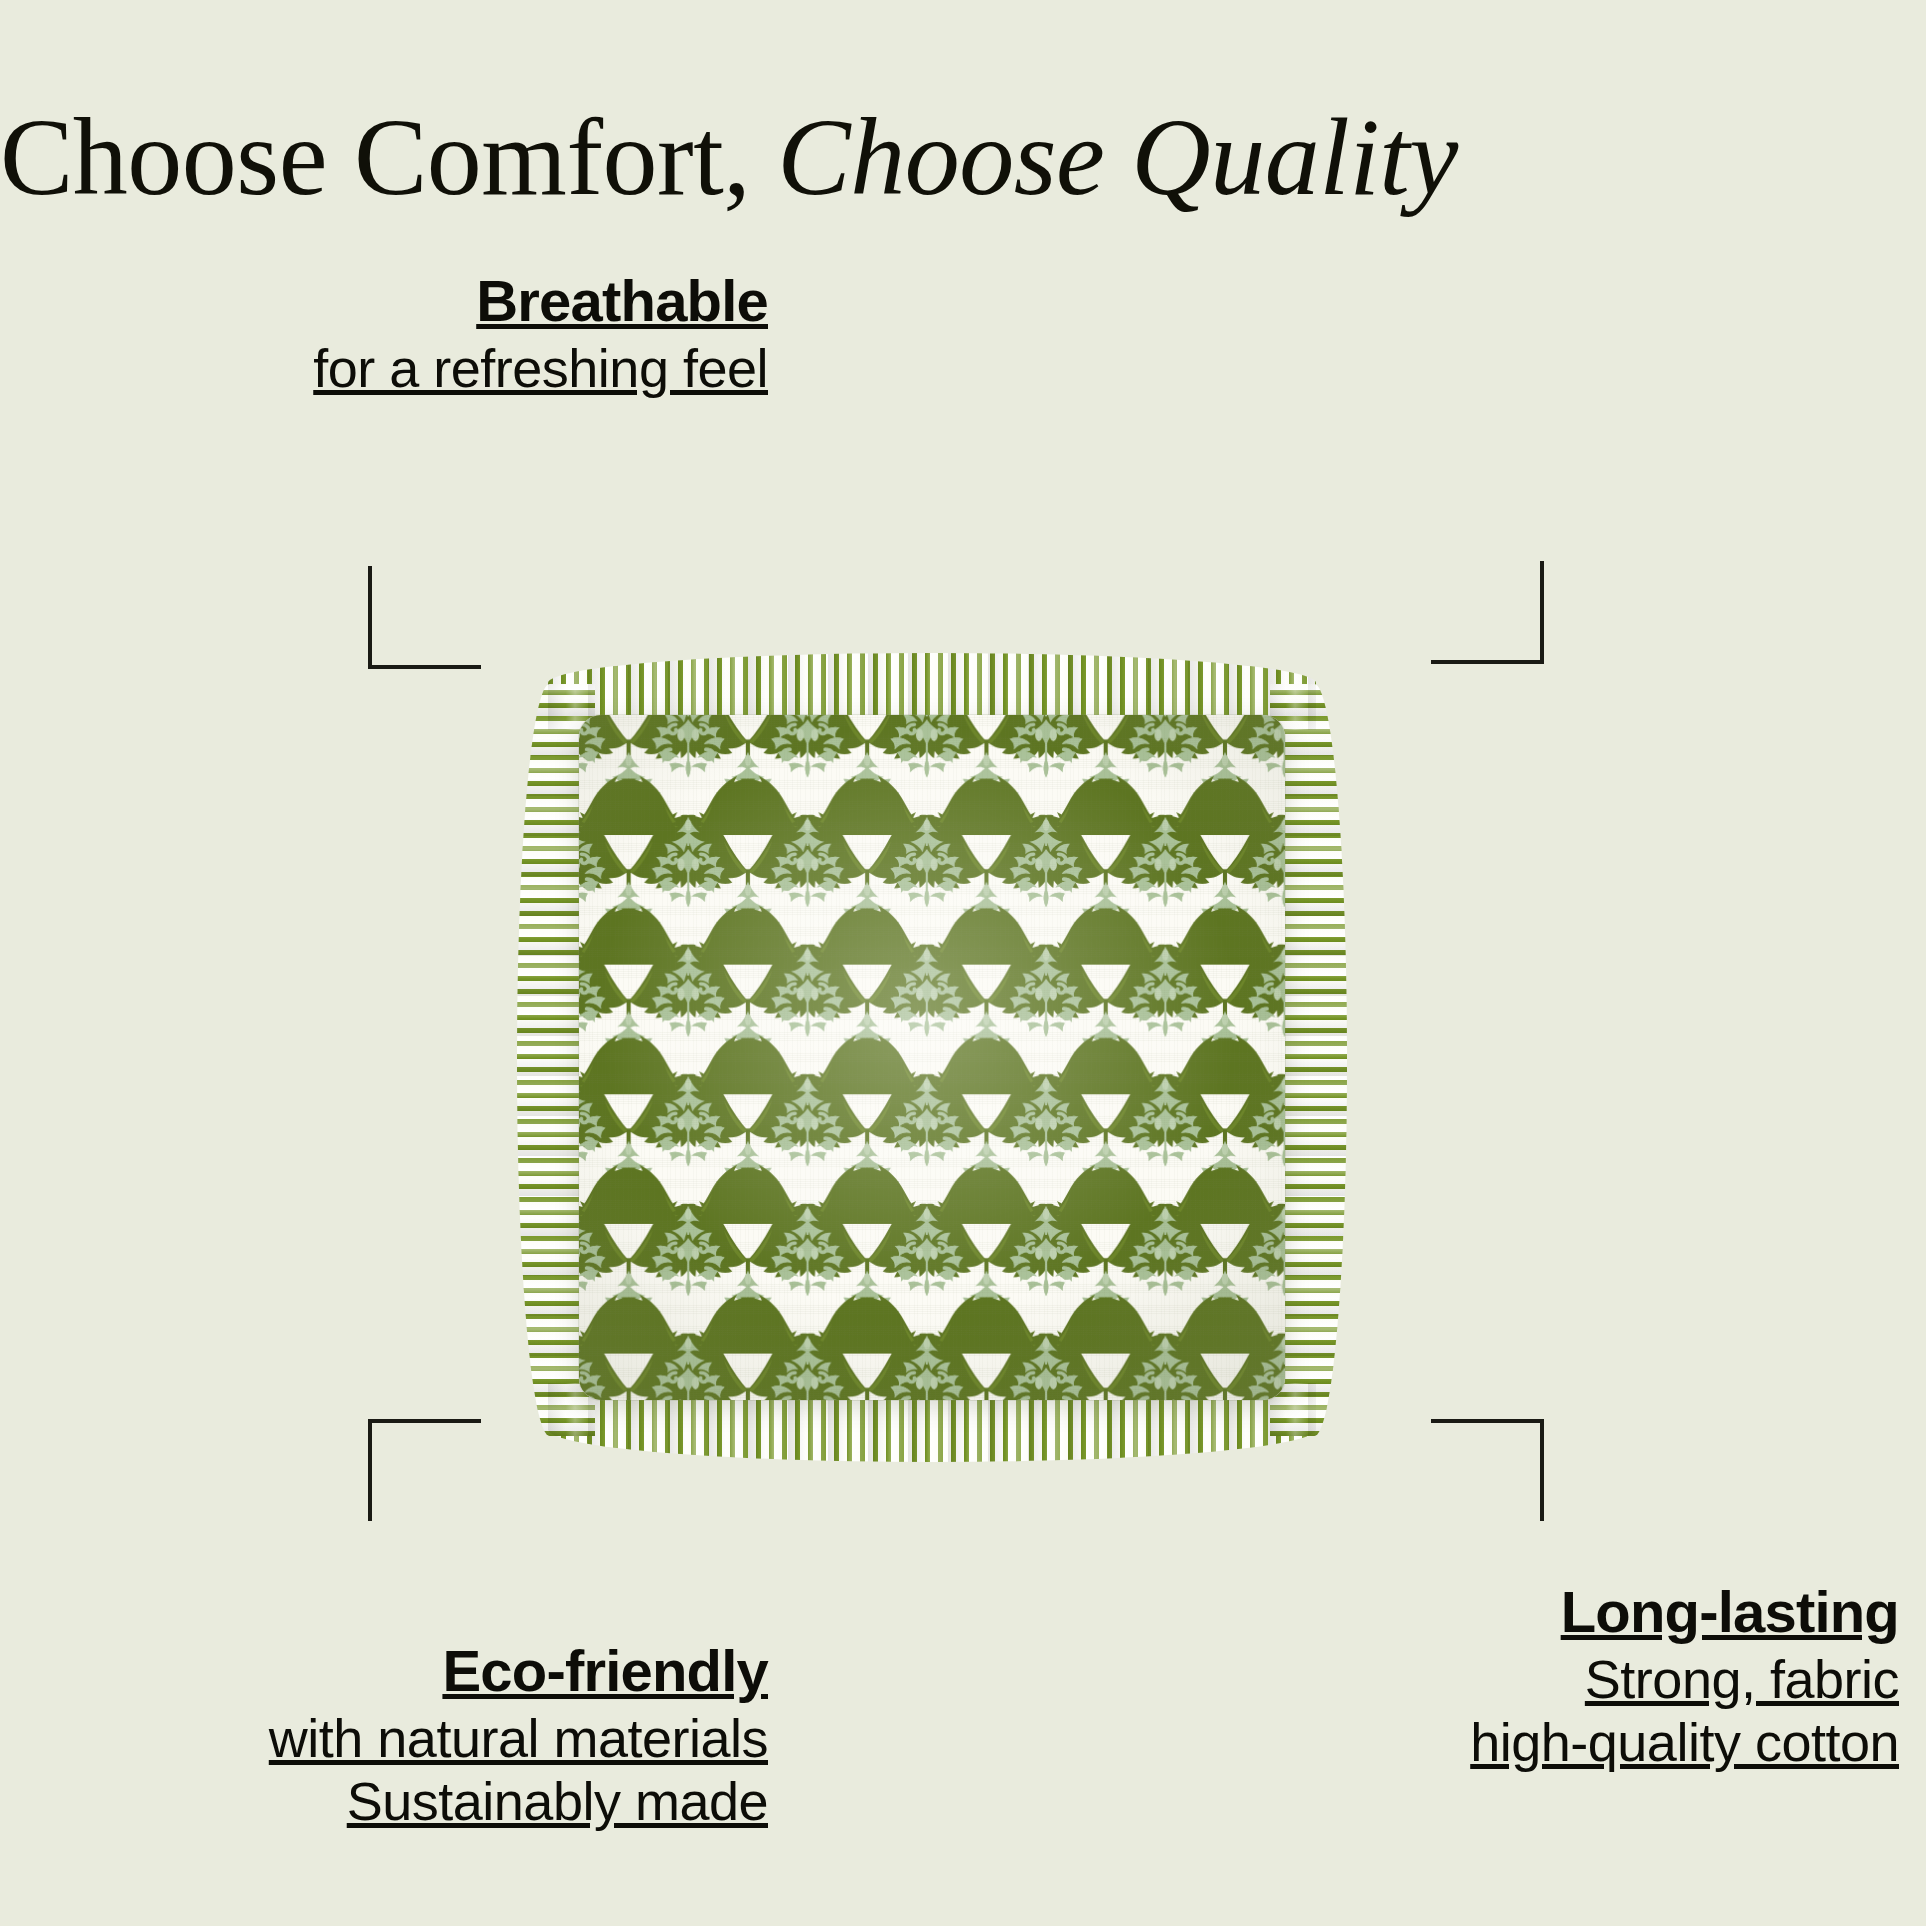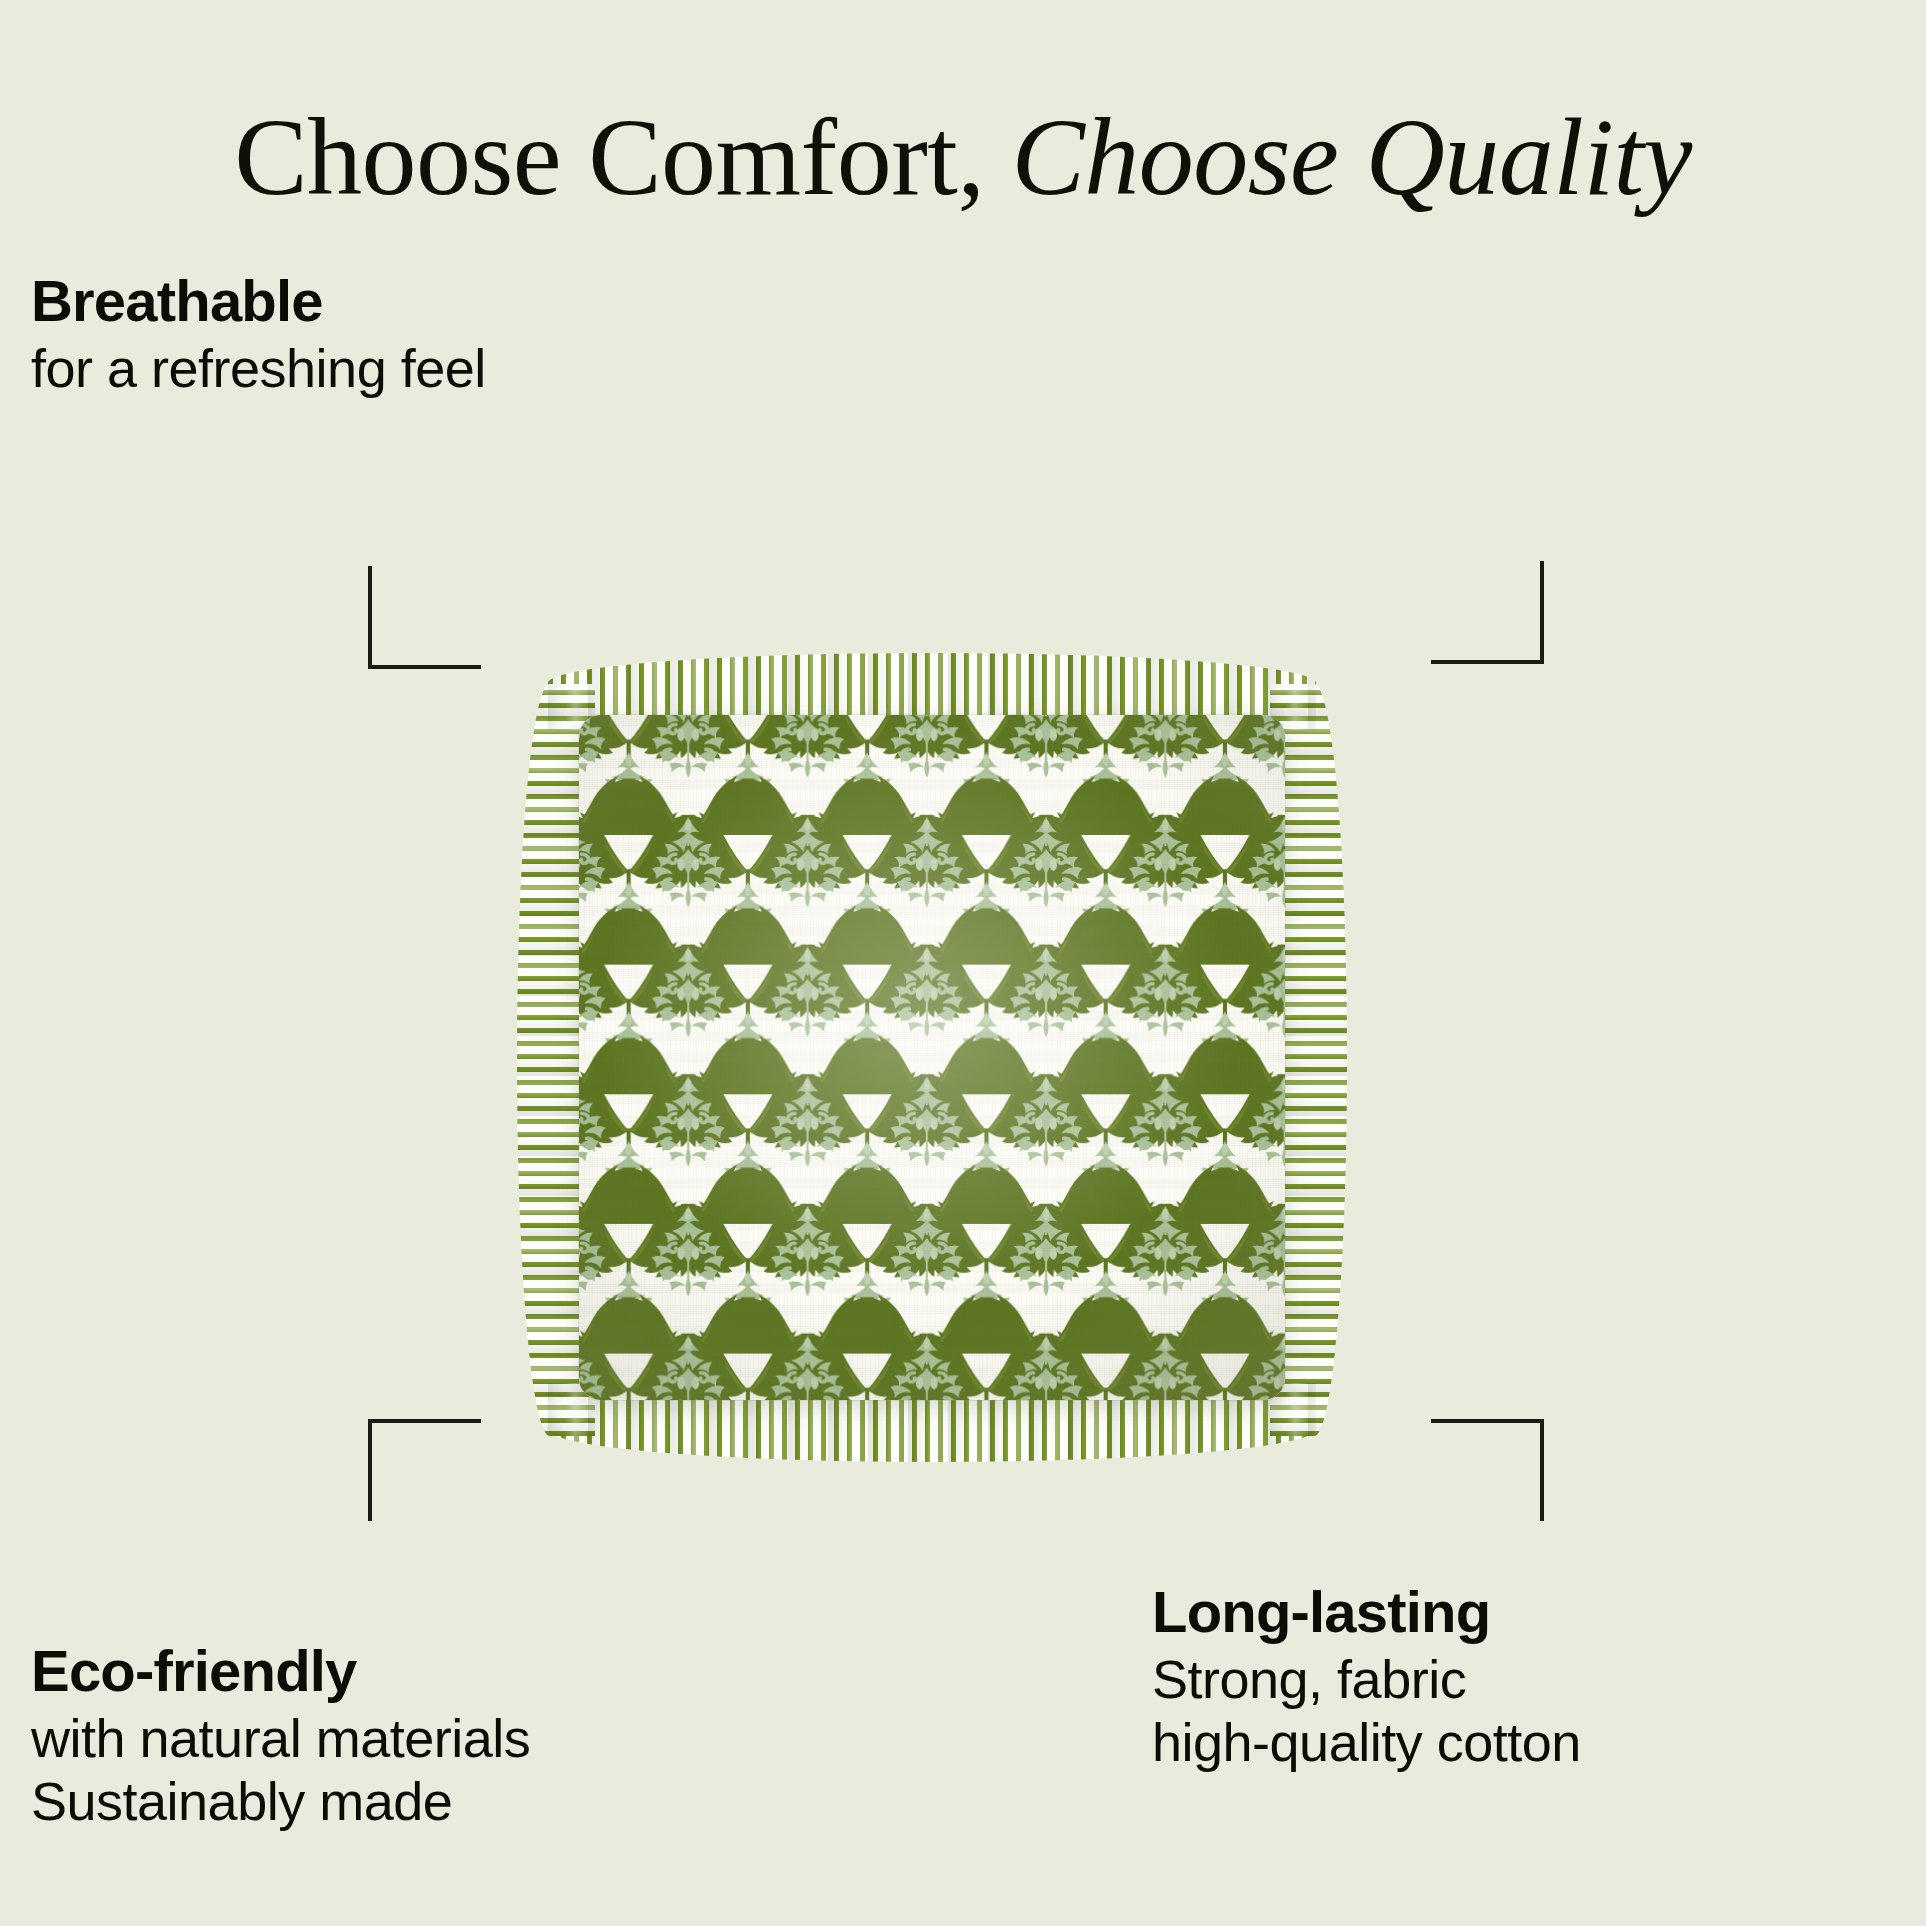--- a/index.html
+++ b/index.html
@@ -17,36 +17,37 @@
     font-family: "Liberation Sans", sans-serif;
     -webkit-font-smoothing: antialiased;
   }
 
   
   #headline {
     position: absolute;
     left: 0;
     top: 102px;
     width: 1926px;
-    text-align: center;
+    text-align: left;
     font-family: "Liberation Serif", serif;
     font-size: 110px;
     line-height: 1.0;
     color: #101008;
     letter-spacing: -0.5px;
     white-space: nowrap;
   }
   #headline .reg { font-style: normal; }
   #headline .ital { font-style: italic; }
 
   
   .feature {
     position: absolute;
-    text-align: left;
+    text-align: right;
     color: #0d0d08;
+    text-decoration: underline;
   }
   .feature .ftitle {
     font-weight: bold;
     font-size: 58px;
     line-height: 1.06;
     letter-spacing: -0.8px;
     white-space: nowrap;
   }
   .feature .fbody {
     font-weight: 400;

